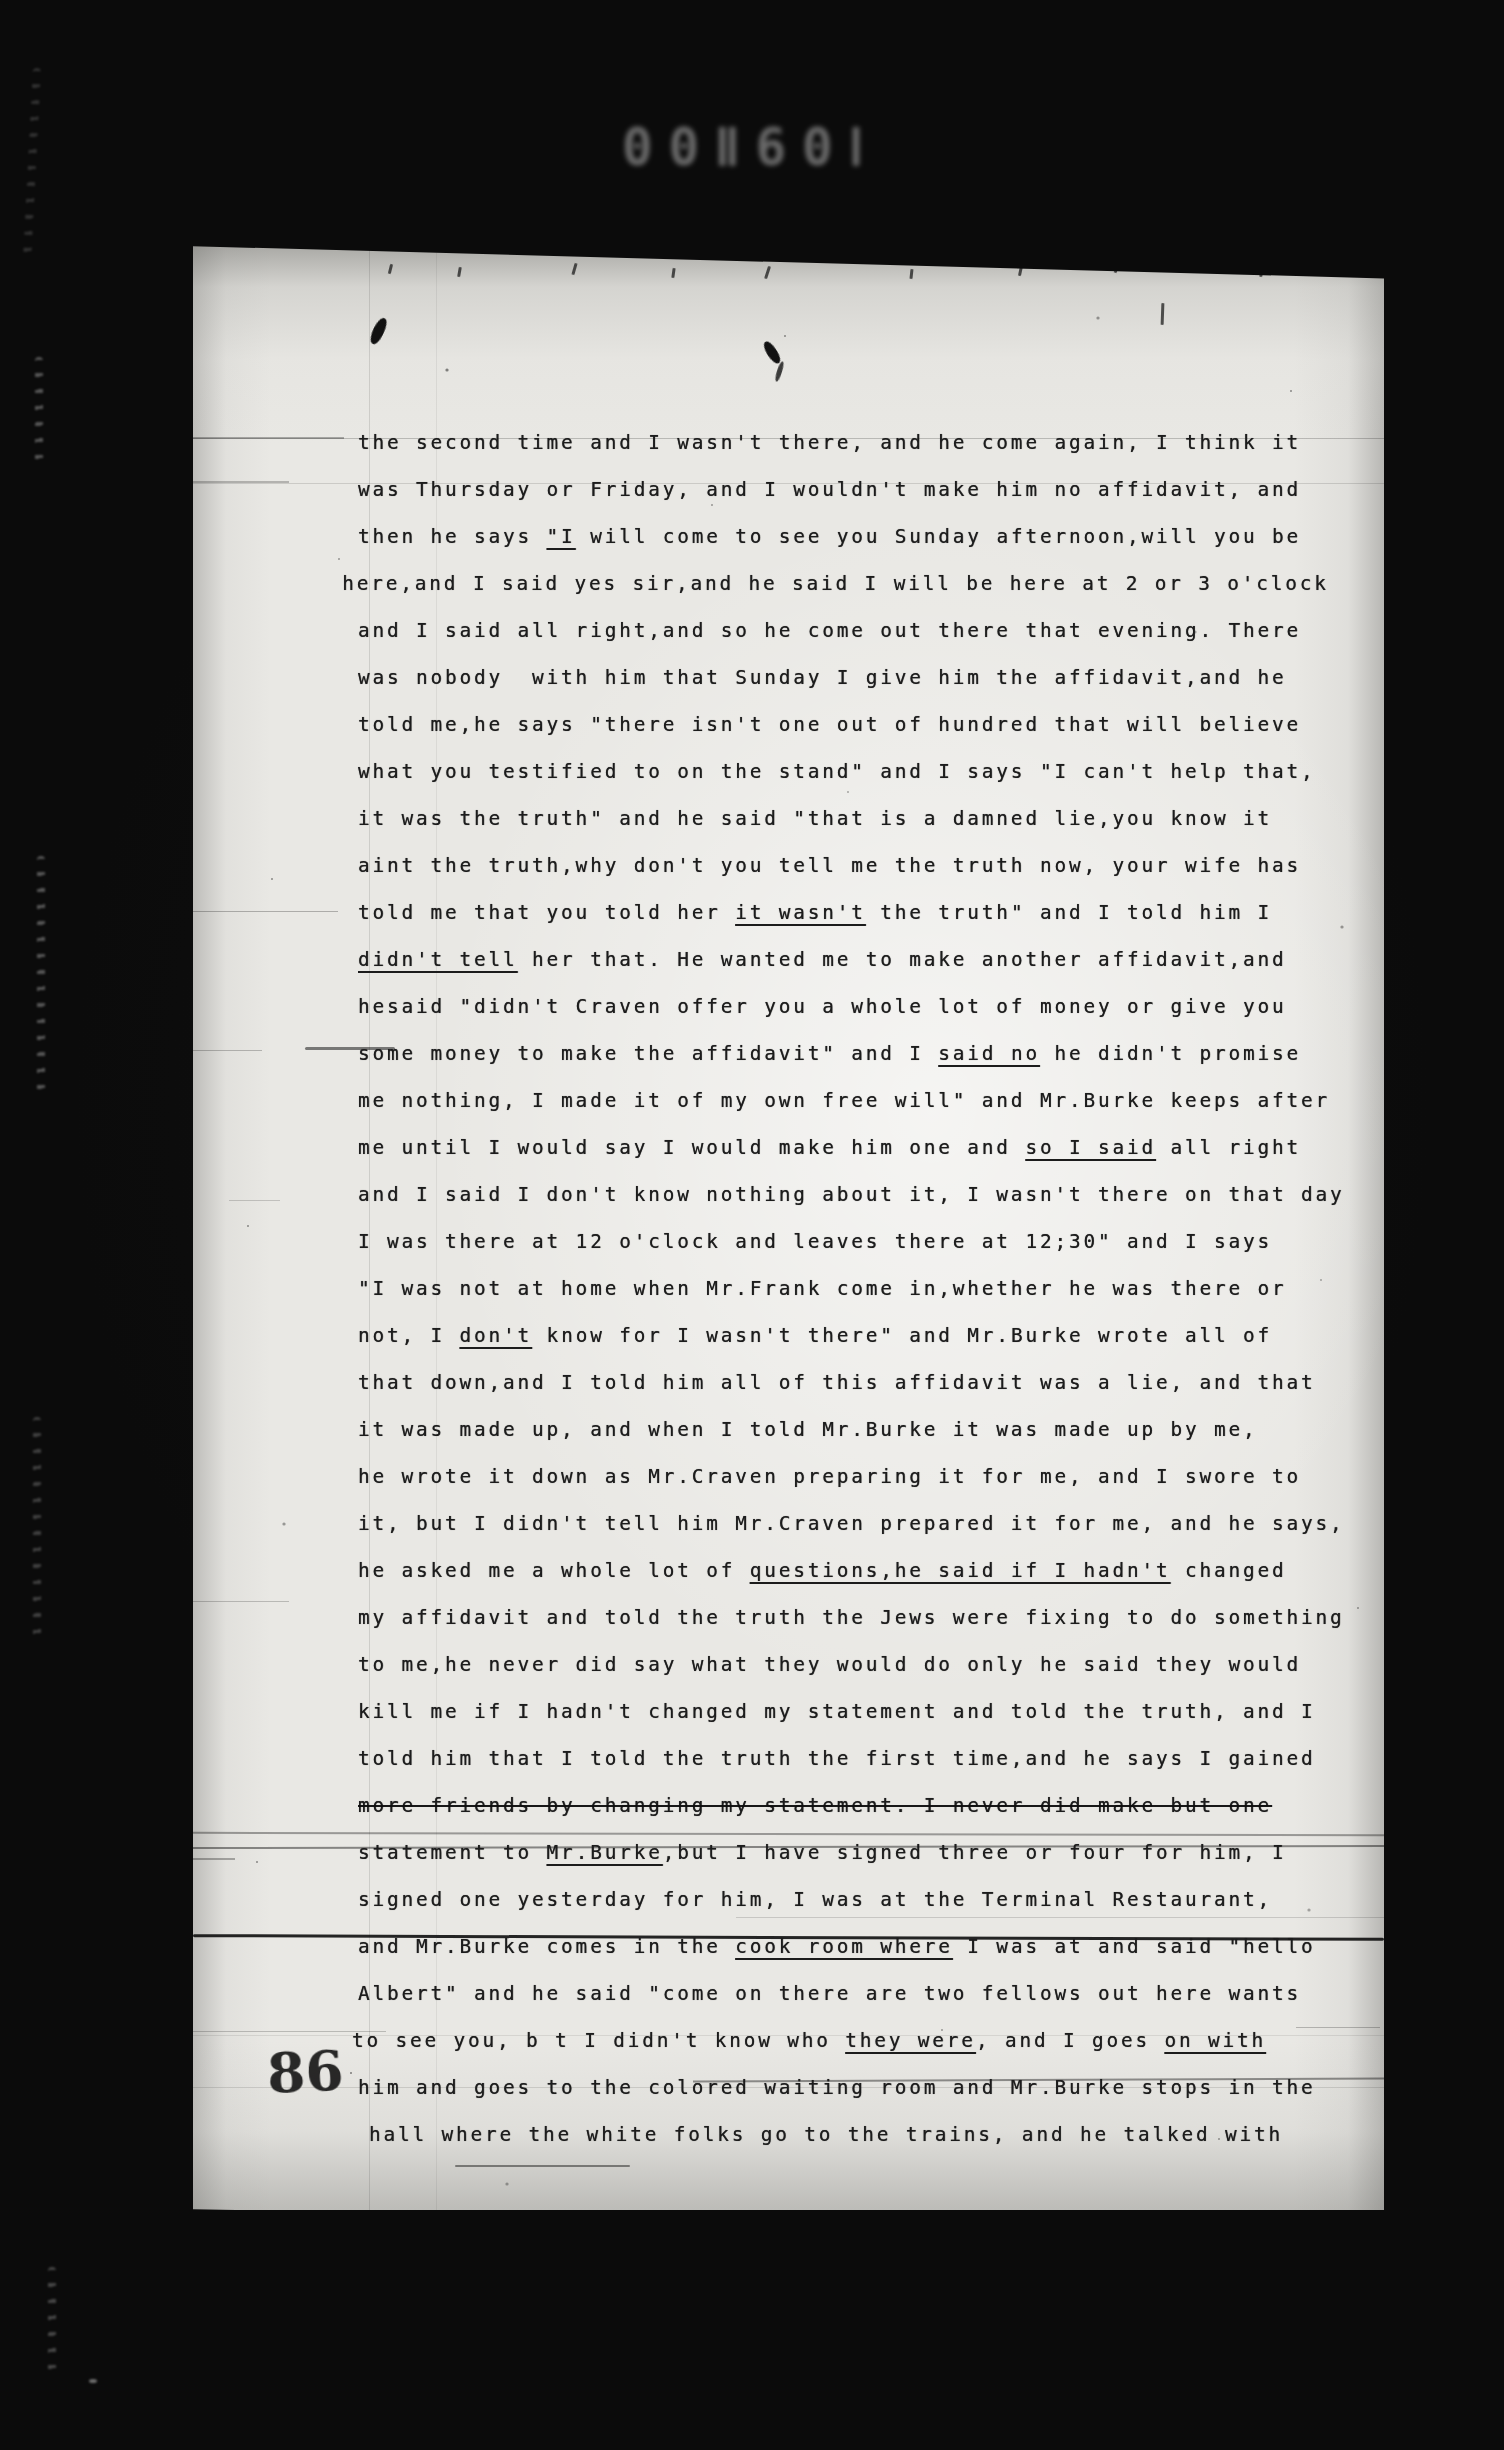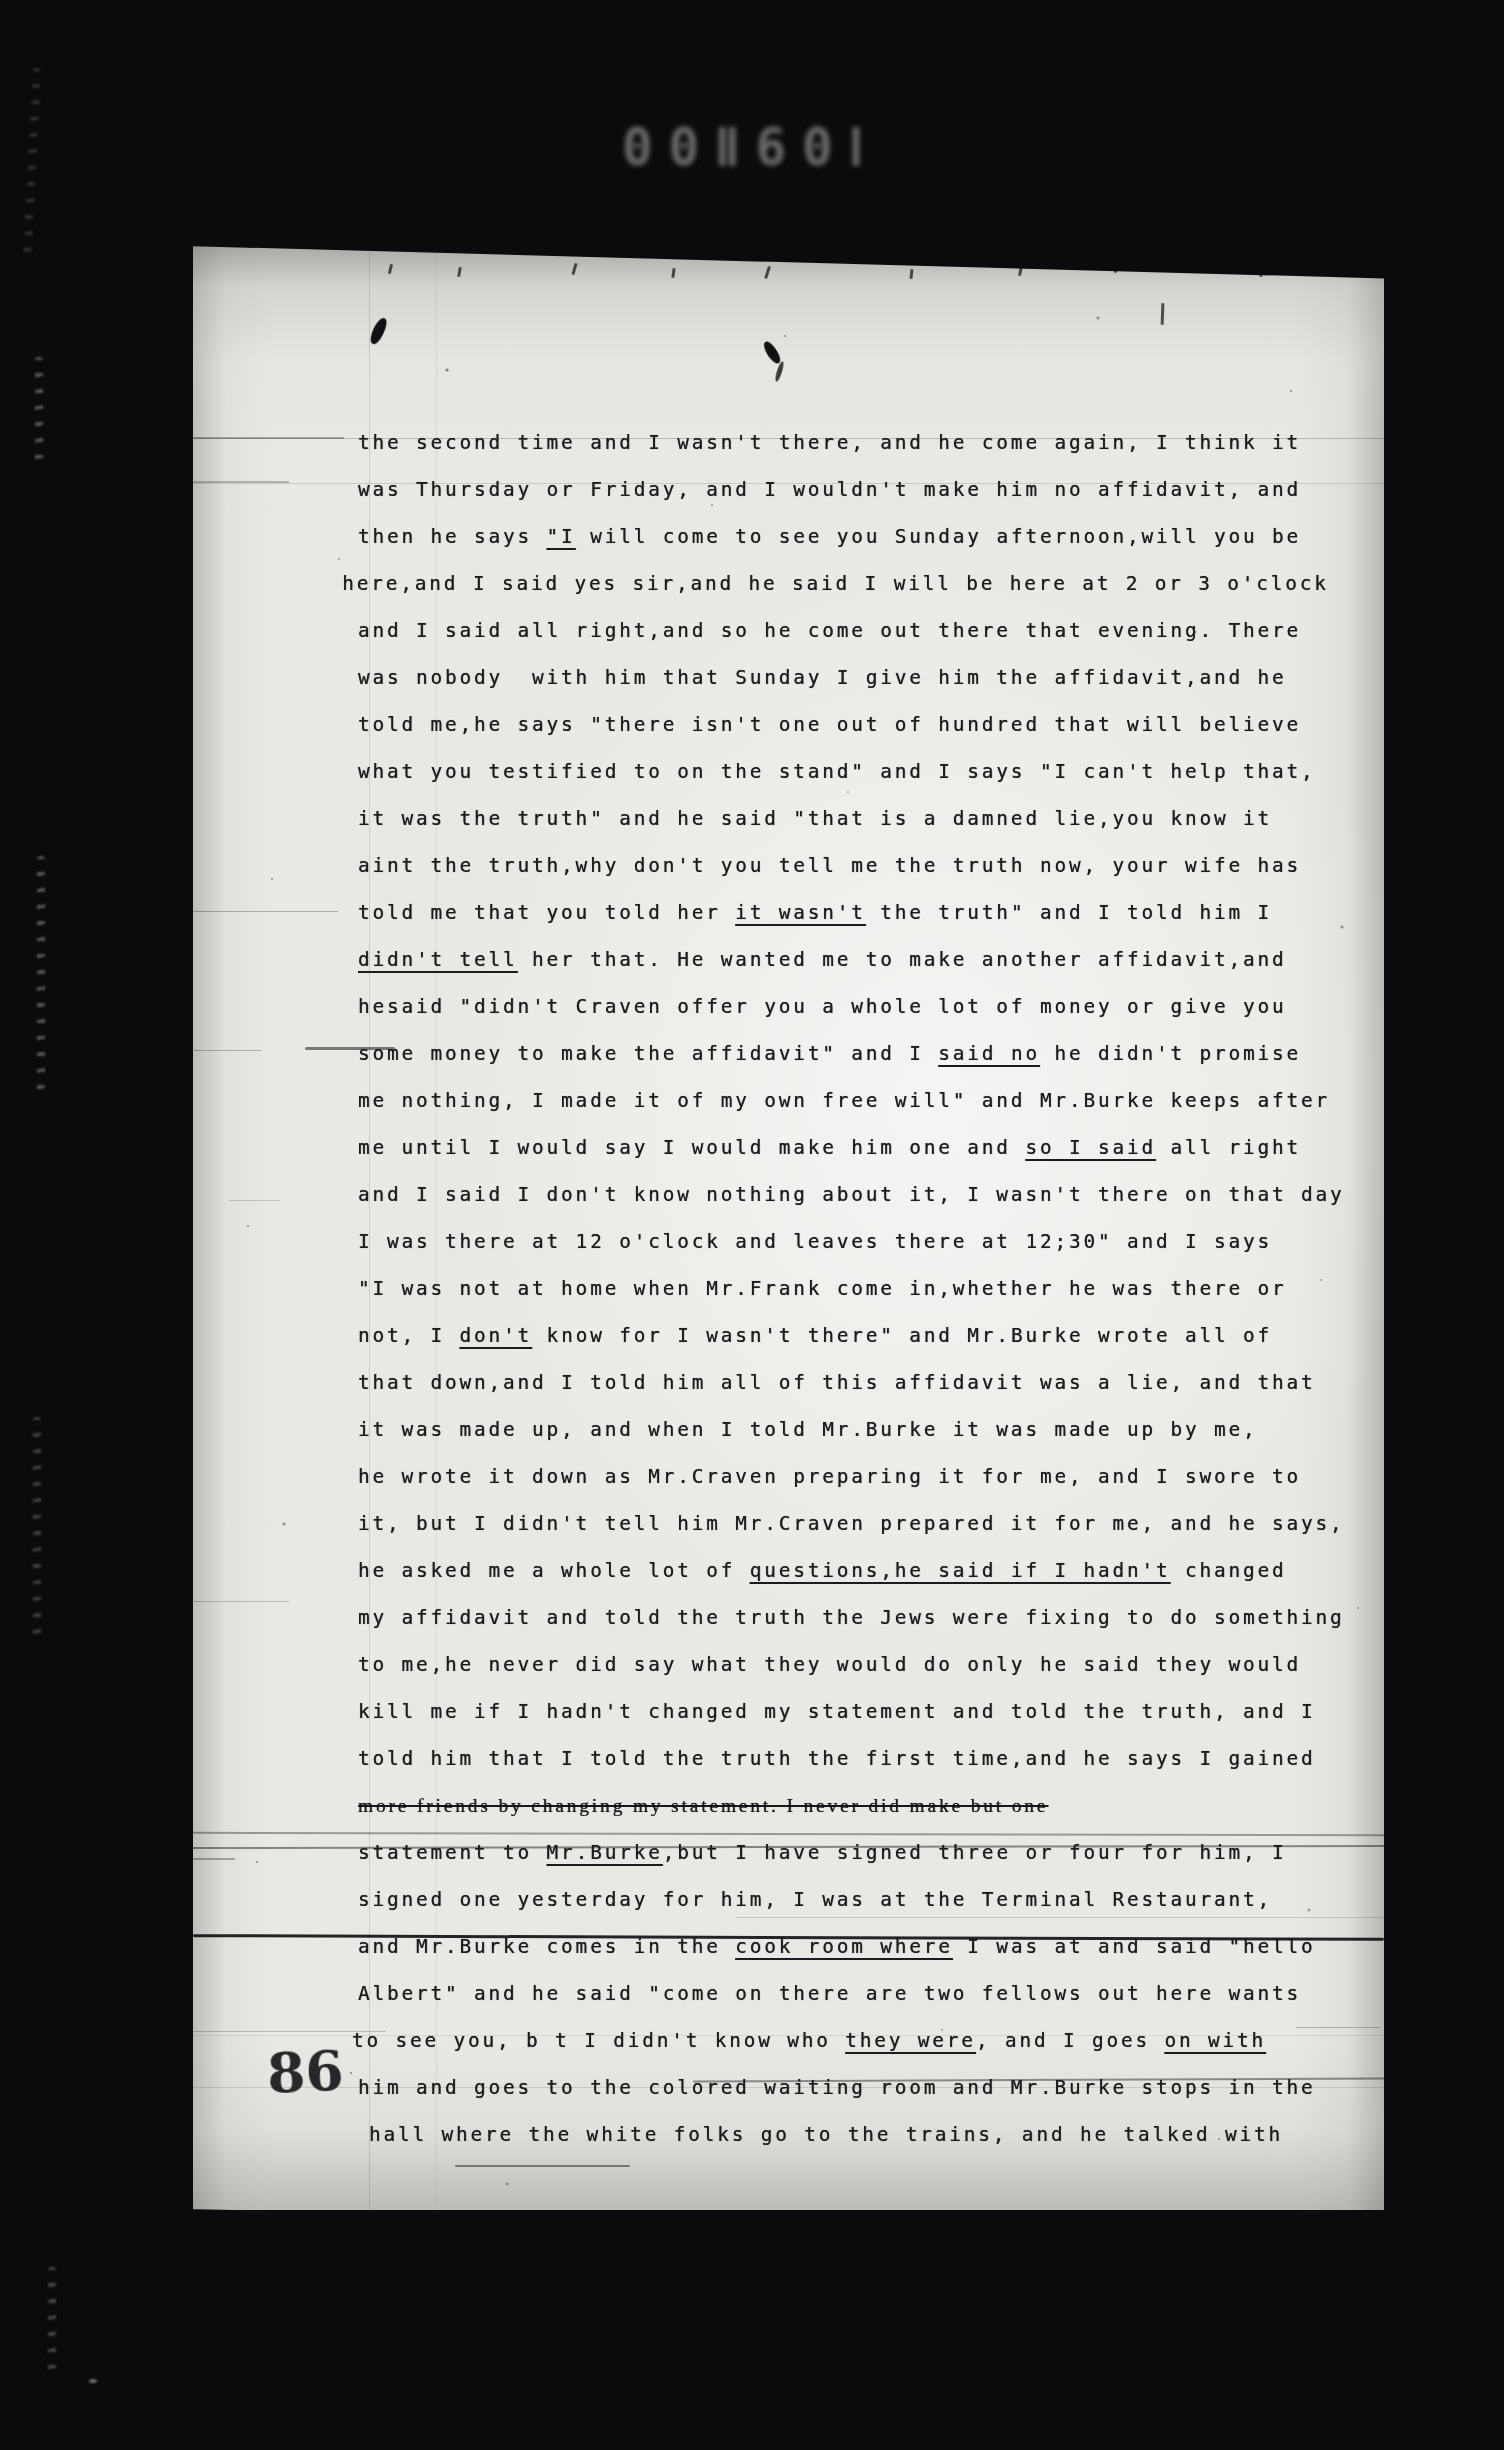--- a/index.html
+++ b/index.html
@@ -52,21 +52,21 @@
      63px 1616px 0 0 rgba(0,0,0,.4), 1115px 1664px 0 0.6px rgba(0,0,0,.3),
      157px 1827px 0 0 rgba(0,0,0,.45), 1025px 1893px 0 0 rgba(0,0,0,.35),
      313px 1938px 0 0.6px rgba(0,0,0,.3), 748px 1784px 0 0 rgba(0,0,0,.35),
      518px 259px 0 0 rgba(0,0,0,.35), 654px 546px 0 0 rgba(0,0,0,.3);}
   
   .typed{position:absolute;left:165px;top:174px;z-index:3;color:var(--ink);
     font-size:19.3px;letter-spacing:2.9px;line-height:47px;white-space:pre;
     filter:blur(0.3px);text-shadow:0 0 0.8px rgba(25,25,25,.6), 0.4px 0 0 rgba(25,25,25,.35);}
   .typed .line{height:47px;}
   .typed .u{text-decoration:underline;text-decoration-thickness:1.8px;text-underline-offset:4.8px;}
-  .typed .strike{text-decoration:line-through;text-decoration-thickness:1.8px;text-decoration-color:rgba(10,10,10,.8);font-family:Liberation Serif, serif;}
+  .typed .strike{text-decoration:line-through;text-decoration-thickness:1.8px;text-decoration-color:rgba(10,10,10,.8);}
   
   .page-number{position:absolute;left:74px;top:1794px;z-index:3;
     font-family:"DejaVu Serif","Liberation Serif",serif;font-size:55px;font-weight:bold;
     color:#181818;transform:rotate(-2.5deg);filter:blur(0.4px);opacity:.92;}
 </style>
 </head>
 <body>
 
 <div class="viewport">
 

